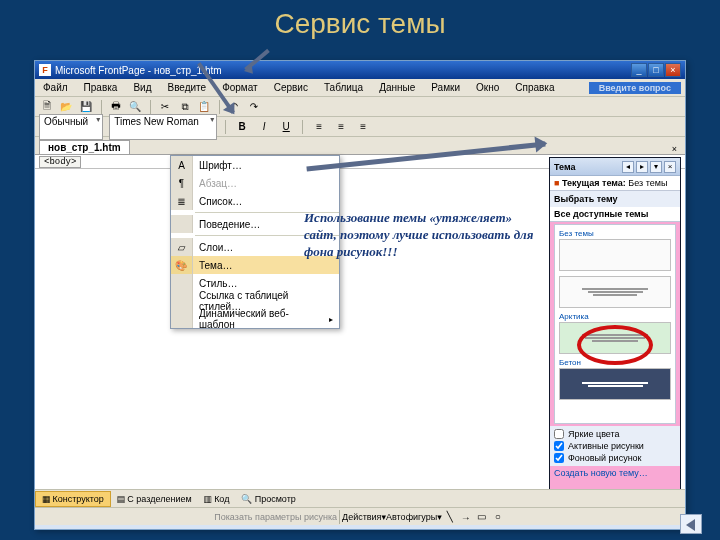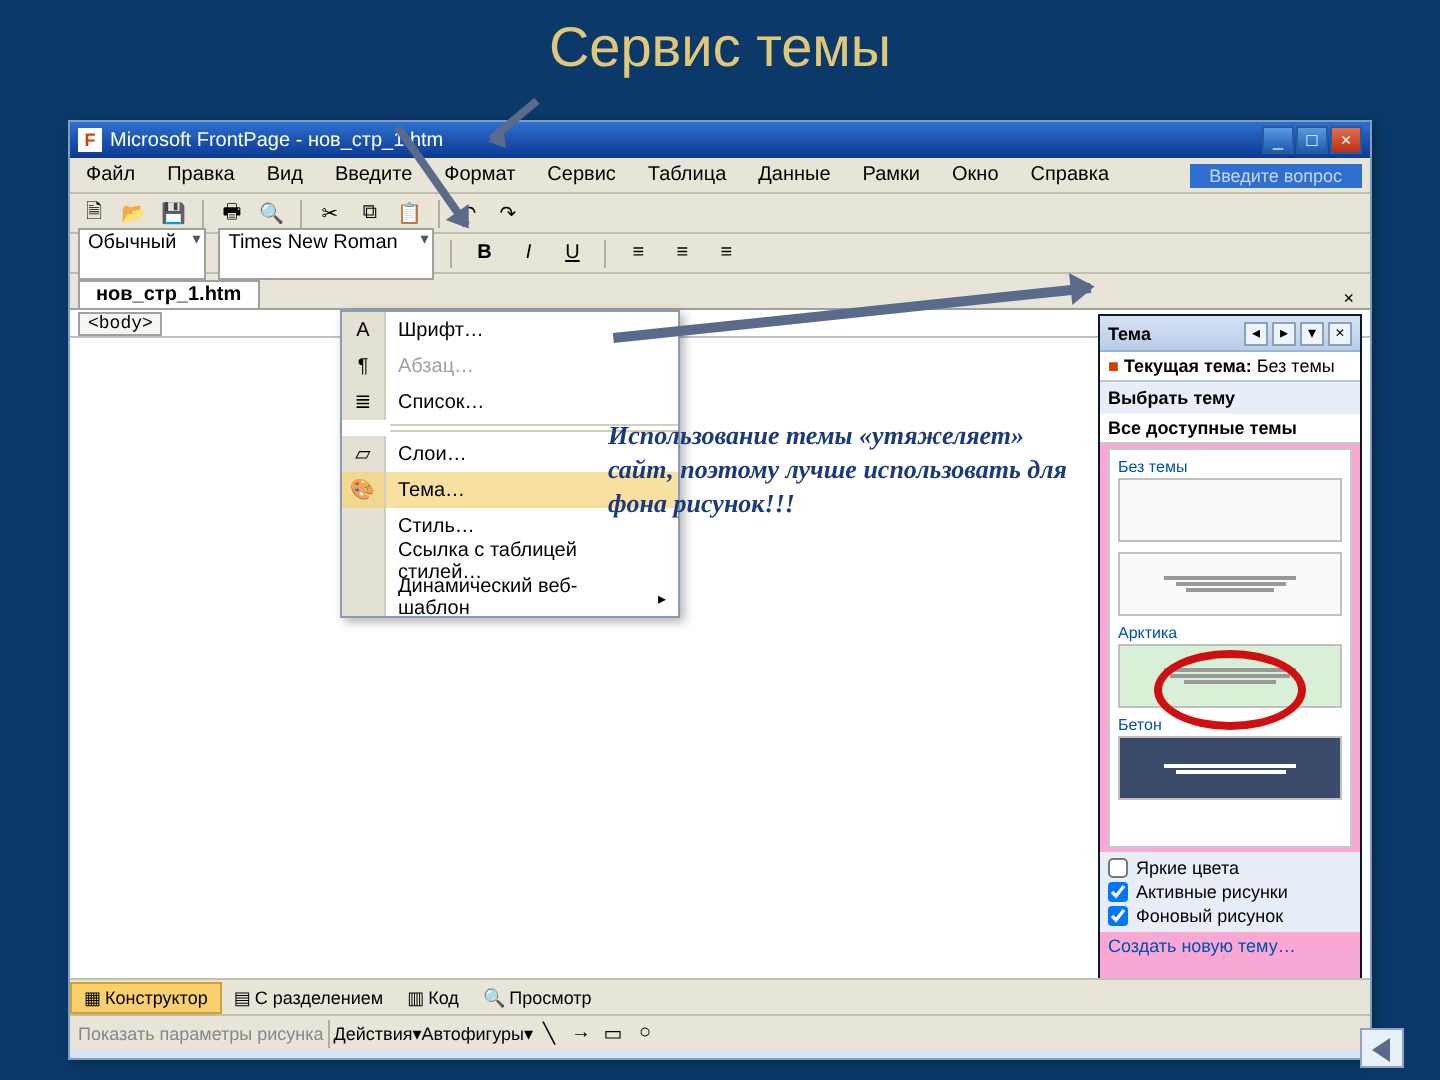--- a/index.html
+++ b/index.html
@@ -6,21 +6,21 @@
   body { width: 720px; height: 540px; background: #0b3a6a; overflow: hidden; position: relative; }
   .slide-title { color: #e0c878; font-size: 28px; font-weight: normal; text-align: center; padding: 8px 0 4px; }
   .app { position: absolute; left: 34px; top: 60px; width: 652px; height: 470px; background: #fff; border: 1px solid #7aa0c8; box-shadow: 2px 2px 6px rgba(0,0,0,.3); font-size: 10px; }
   .titlebar { height: 18px; background: linear-gradient(#2f6fd0,#0a3a90); color: #fff; display: flex; align-items: center; padding: 0 4px; font-size: 10px; }
   .titlebar .icon { width: 12px; height: 12px; background: #fff; margin-right: 4px; display: inline-flex; align-items: center; justify-content: center; color: #d04000; font-weight: bold; font-size: 9px; }
   .winbtns { margin-left: auto; display: flex; gap: 1px; }
   .winbtn { width: 16px; height: 14px; background: linear-gradient(#5a9ae0,#1a5ab0); border: 1px solid #2a5a9a; color: #fff; font-size: 9px; display: flex; align-items: center; justify-content: center; }
   .winbtn.close { background: linear-gradient(#e07050,#c03010); }
   .menubar { height: 18px; background: #e8e4d8; display: flex; align-items: center; padding: 0 4px; gap: 8px; color: #000; border-bottom: 1px solid #c0c0b0; }
   .menuitem { padding: 1px 4px; }
-  .menubar .question { margin-left: auto; background: #2f6fd0; color: #c8d8f0; padding: 1px 10px; font-size: 9px; }
+  .menubar .question { margin-left: auto; background: #2f6fd0; color: #c8d8f0; padding: 1px 10px; font-size: 9px; font-weight: bold; }
   .toolbar { height: 20px; background: #e8e4d8; display: flex; align-items: center; padding: 0 4px; gap: 4px; border-bottom: 1px solid #c0c0b0; }
   .tbtn { width: 16px; height: 16px; border: 1px solid transparent; display: flex; align-items: center; justify-content: center; font-size: 10px; }
   .tsep { width: 1px; height: 14px; background: #b0b0a0; margin: 0 2px; }
   .fmtbar { height: 20px; background: #e8e4d8; display: flex; align-items: center; padding: 0 4px; gap: 6px; border-bottom: 1px solid #c0c0b0; }
   .fmtsel { border: 1px solid #a0a0a0; background: #ffffff; padding: 1px 14px 12px 4px; font-size: 10px; position: relative; }
   .fmtsel::after { content: "▾"; position: absolute; right: 2px; top: 0; font-size: 8px; color: #555; }
   .tabbar { height: 18px; background: #e8e4d8; display: flex; align-items: flex-end; padding: 0 4px; border-bottom: 1px solid #a0a0a0; }
   .ftab { background: #fff; border: 1px solid #a0a0a0; border-bottom: none; padding: 1px 8px; font-size: 10px; font-weight: bold; }
   .breadcrumb { height: 14px; background: #fff; border-bottom: 1px solid #c0c0c0; display: flex; align-items: center; padding: 0 4px; }
   .bc-tag { border: 1px solid #a0a0a0; background: #f4f4f0; padding: 0 4px; font-size: 9px; font-family: Liberation Mono, monospace; }
@@ -49,21 +49,21 @@
   .theme-item .th-name { color: #0050b0; }
   .circle { position: absolute; border: 4px solid #d01010; border-radius: 50%; width: 76px; height: 40px; }
   .tp-checks { padding: 2px 4px; background: #e8eef8; }
   .tp-check { display: flex; align-items: center; gap: 4px; padding: 1px 0; font-size: 9px; }
   .tp-check input { width: 10px; height: 10px; }
   .tp-link { color: #0050b0; padding: 2px 4px; font-size: 9px; }
   .viewtabs { position: absolute; left: 0; bottom: 22px; height: 18px; display: flex; align-items: center; background: #e8e4d8; width: 100%; border-top: 1px solid #c0c0b0; font-size: 9px; }
   .vtab { padding: 2px 6px; display: flex; align-items: center; gap: 2px; }
   .vtab.active { background: #f8d070; border: 1px solid #d0a030; }
   .statusbar { position: absolute; left: 0; bottom: 0; height: 22px; width: 100%; background: #d8e4f4; border-top: 1px solid #a0b4d0; }
-  .drawbar { height: 18px; background: #e8e4d8; display: flex; align-items: center; padding: 0 4px; gap: 0; border-top: 1px solid #c0c0b0; font-size: 9px; position: absolute; bottom: 4px; width: 100%; }
+  .drawbar { height: 18px; background: #e8e4d8; display: flex; align-items: center; padding: 0 4px; gap: 0; border-top: 1px solid #c0c0b0; font-size: 9px; position: absolute; bottom: 4px; width: 100%; justify-content: center; }
   .annot-arrow { position: absolute; background: #5a6a8a; }
   .annot-arrow::after { content: ""; position: absolute; width: 0; height: 0; }
   .aa1 { left: 255px; top: 45px; width: 4px; height: 30px; transform: rotate(50deg); }
   .aa1::after { right: -6px; bottom: -2px; border-left: 8px solid #5a6a8a; border-top: 5px solid transparent; border-bottom: 5px solid transparent; }
   .aa2 { left: 186px; top: 86px; width: 60px; height: 4px; transform: rotate(55deg); }
   .aa2::after { right: -2px; top: -5px; border-left: 10px solid #5a6a8a; border-top: 7px solid transparent; border-bottom: 7px solid transparent; }
   .aa3 { left: 306px; top: 154px; width: 240px; height: 5px; transform: rotate(-6deg); }
   .aa3::after { right: -2px; top: -6px; border-left: 12px solid #5a6a8a; border-top: 8px solid transparent; border-bottom: 8px solid transparent; }
   .note { position: absolute; left: 304px; top: 210px; width: 230px; color: #1a3a7a; font-size: 13px; font-weight: bold; line-height: 1.3; font-family: Georgia, serif; font-style: italic; }
   .navcorner { position: absolute; right: 18px; bottom: 6px; width: 22px; height: 20px; border: 1px solid #90a4c0; background: #eaf0fa; }
@@ -154,20 +154,24 @@
       </div>
     <div class="dd-row disabled">
         <span class="dd-icon">¶</span>
         <span class="dd-label">Абзац…</span>
       </div>
     <div class="dd-row">
         <span class="dd-icon">≣</span>
         <span class="dd-label">Список…</span>
       </div>
     <div class="dd-sep"></div>
+    <div class="dd-row">
+        <span class="dd-icon"></span>
+        <span class="dd-label">Поведение…</span>
+      </div>
     <div class="dd-sep"></div>
     <div class="dd-row">
         <span class="dd-icon">▱</span>
         <span class="dd-label">Слои…</span>
       </div>
     <div class="dd-row highlight">
         <span class="dd-icon">🎨</span>
         <span class="dd-label">Тема…</span>
       </div>
     <div class="dd-row">

